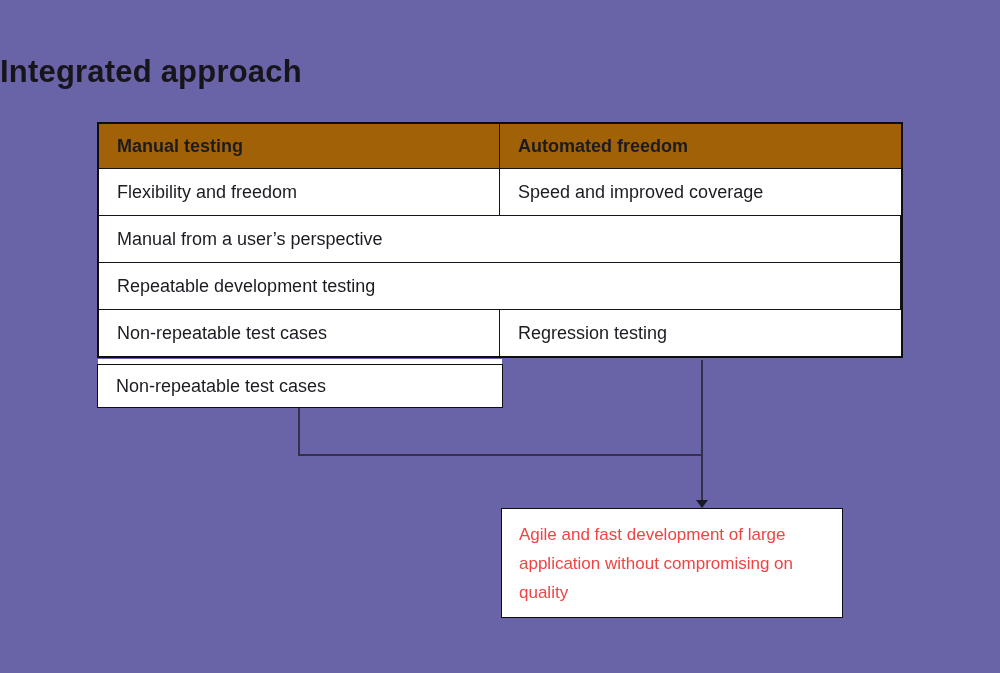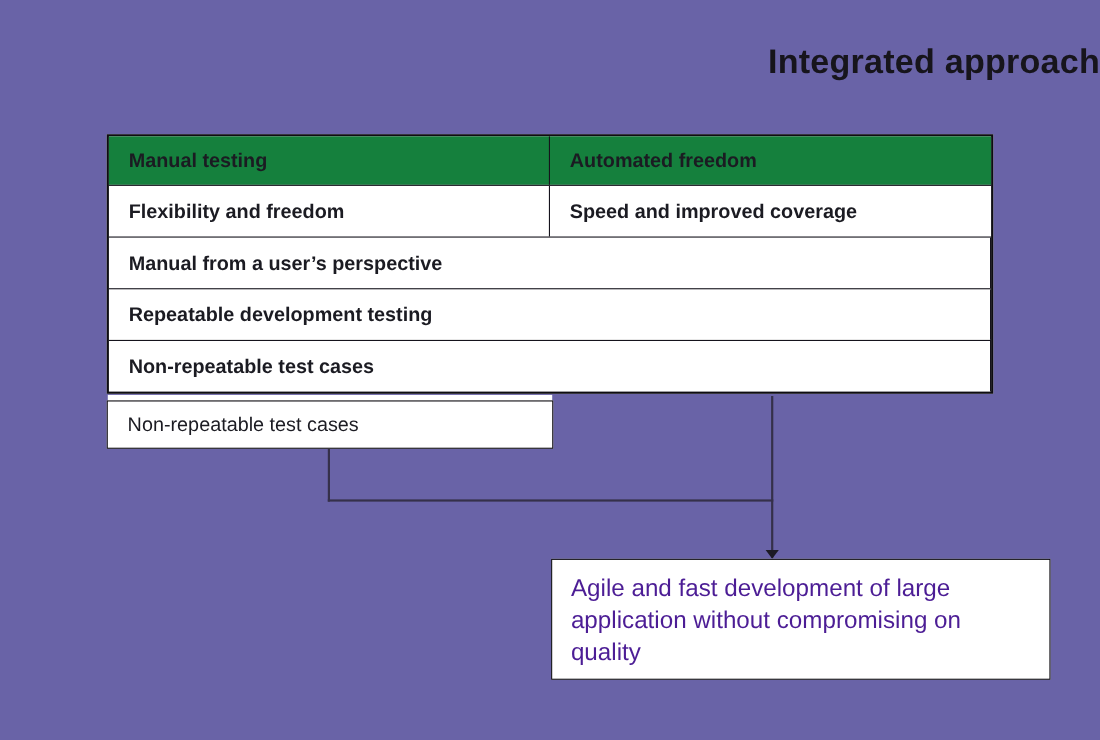--- a/index.html
+++ b/index.html
@@ -6,24 +6,24 @@
   .canvas {
     position: relative;
     width: 1000px;
     height: 673px;
     background: #6963a7;
     font-family: "Liberation Sans", sans-serif;
     overflow: hidden;
   }
   .title {
     position: absolute;
-    top: 38px;
+    top: 54px;
     left: 0;
     width: 100%;
-    text-align: right;
+    text-align: left;
     font-size: 31px;
     font-weight: 700;
     color: #17151c;
     letter-spacing: 0.2px;
   }
   .cmp-table {
     position: absolute;
     left: 97px;
     top: 122px;
     width: 806px;
@@ -37,24 +37,23 @@
   .cell {
     flex: 1 1 50%;
     display: flex;
     align-items: center;
     padding: 0 18px;
     font-size: 18px;
     color: #1b1b22;
     box-sizing: border-box;
     overflow: hidden;
     white-space: nowrap;
-    font-weight: bold;
   }
   .cell:first-child { border-right: 1.5px solid #15131c; }
-  .header-row { background: #15803d; text-align: right; }
+  .header-row { background: #a16207; text-align: right; }
   .header-row .cell { height: 44px; font-weight: 700; }
   .body-row .cell { height: 46px; }
   .gap-strip {
     position: absolute;
     left: 98px;
     top: 359px;
     width: 404px;
     height: 6px;
     background: #ffffff;
     z-index: 1;
@@ -87,29 +86,29 @@
     width: 0; height: 0;
     border-left: 6px solid transparent;
     border-right: 6px solid transparent;
     border-top: 8px solid #1c1a24;
     z-index: 0;
   }
   .result-box {
     position: absolute;
     left: 501px;
     top: 508px;
-    width: 454px;
+    width: 342px;
     height: 110px;
     background: #ffffff;
     border: 1.5px solid #0e0d12;
     box-sizing: border-box;
     padding: 11px 17px 0 17px;
-    font-size: 22px;
+    font-size: 17px;
     line-height: 29px;
-    color: #4c1d95;
+    color: #ef4444;
     z-index: 2;
   }
 </style>
 </head>
 <body>
 
 <div class="canvas">
 
   <div class="title">Integrated approach</div>
 
@@ -123,20 +122,21 @@
       <div class="cell">Speed and improved coverage</div>
     </div>
     <div class="trow body-row">
       <div class="cell">Manual from a user’s perspective</div>
     </div>
     <div class="trow body-row">
       <div class="cell">Repeatable development testing</div>
     </div>
     <div class="trow body-row">
       <div class="cell">Non-repeatable test cases</div>
+      <div class="cell">Regression testing</div>
     </div>
   </div>
 
   <div class="gap-strip"></div>
 
   <div class="extra-row">Non-repeatable test cases</div>
 
   <div class="connector conn-left-vert"></div>
   <div class="connector conn-horizontal"></div>
   <div class="connector conn-right-vert"></div>

